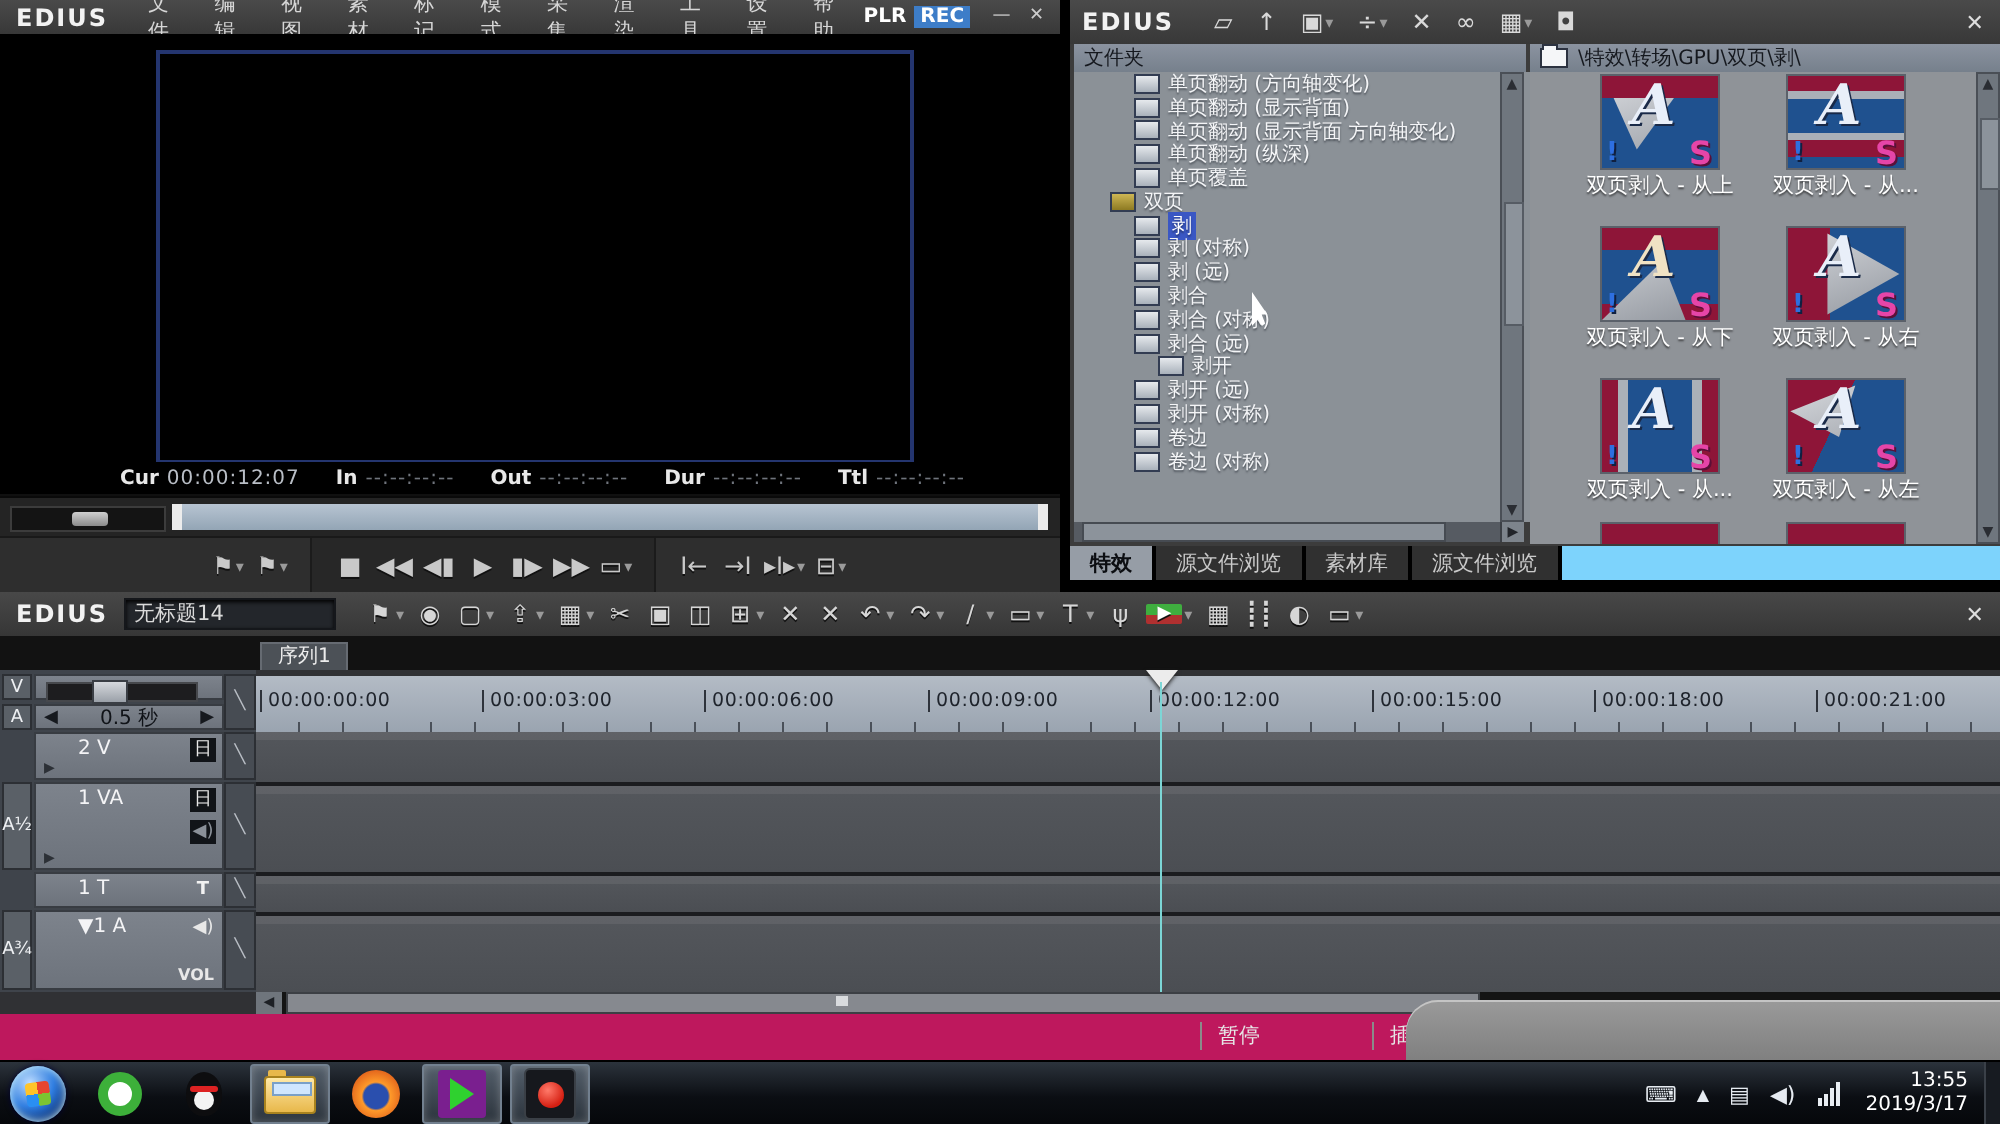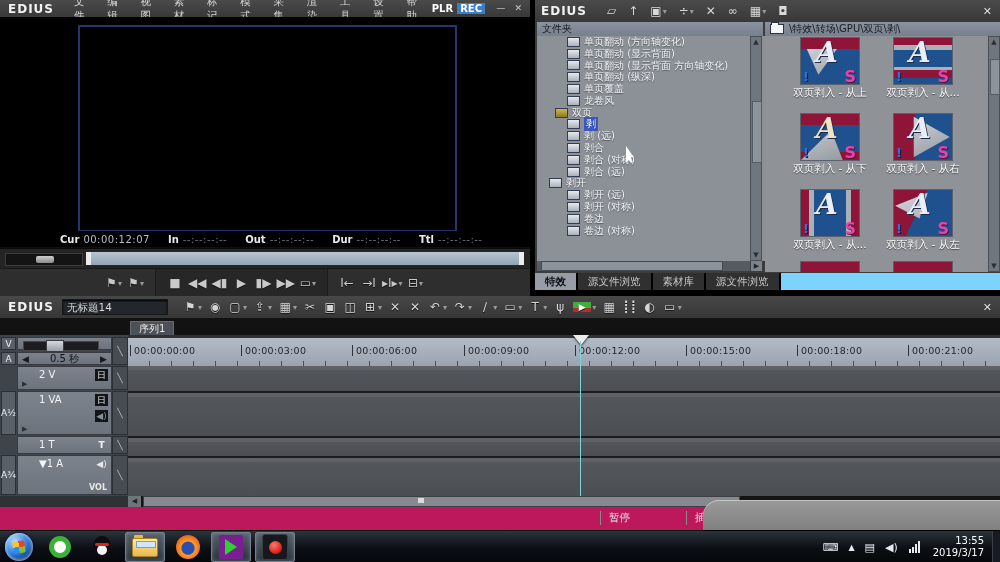--- a/index.html
+++ b/index.html
@@ -307,49 +307,49 @@
         <span class="lbl">单页翻动 (显示背面 方向轴变化)</span>
       </div>
     <div class="titem" style="padding-left:30px">
         <span class="ico"></span>
         <span class="lbl">单页翻动 (纵深)</span>
       </div>
     <div class="titem" style="padding-left:30px">
         <span class="ico"></span>
         <span class="lbl">单页覆盖</span>
       </div>
-    <div class="titem" style="padding-left:30px">
-        <span class="ico"></span>
-        <span class="lbl">龙卷风</span>
-      </div>
     <div class="titem folder" style="padding-left:18px">
         <span class="ico"></span>
         <span class="lbl">双页</span>
       </div>
     <div class="titem sel" style="padding-left:30px">
         <span class="ico"></span>
         <span class="lbl">剥</span>
       </div>
     <div class="titem" style="padding-left:30px">
         <span class="ico"></span>
+        <span class="lbl">剥 (对称)</span>
+      </div>
+    <div class="titem" style="padding-left:30px">
+        <span class="ico"></span>
         <span class="lbl">剥 (远)</span>
       </div>
     <div class="titem" style="padding-left:30px">
         <span class="ico"></span>
         <span class="lbl">剥合</span>
       </div>
     <div class="titem" style="padding-left:30px">
         <span class="ico"></span>
         <span class="lbl">剥合 (对称)</span>
       </div>
     <div class="titem" style="padding-left:30px">
         <span class="ico"></span>
         <span class="lbl">剥合 (远)</span>
       </div>
-    <div class="titem" style="padding-left:12px">
+    <div class="titem" style="padding-left:42px">
         <span class="ico"></span>
         <span class="lbl">剥开</span>
       </div>
     <div class="titem" style="padding-left:30px">
         <span class="ico"></span>
         <span class="lbl">剥开 (远)</span>
       </div>
     <div class="titem" style="padding-left:30px">
         <span class="ico"></span>
         <span class="lbl">剥开 (对称)</span>

